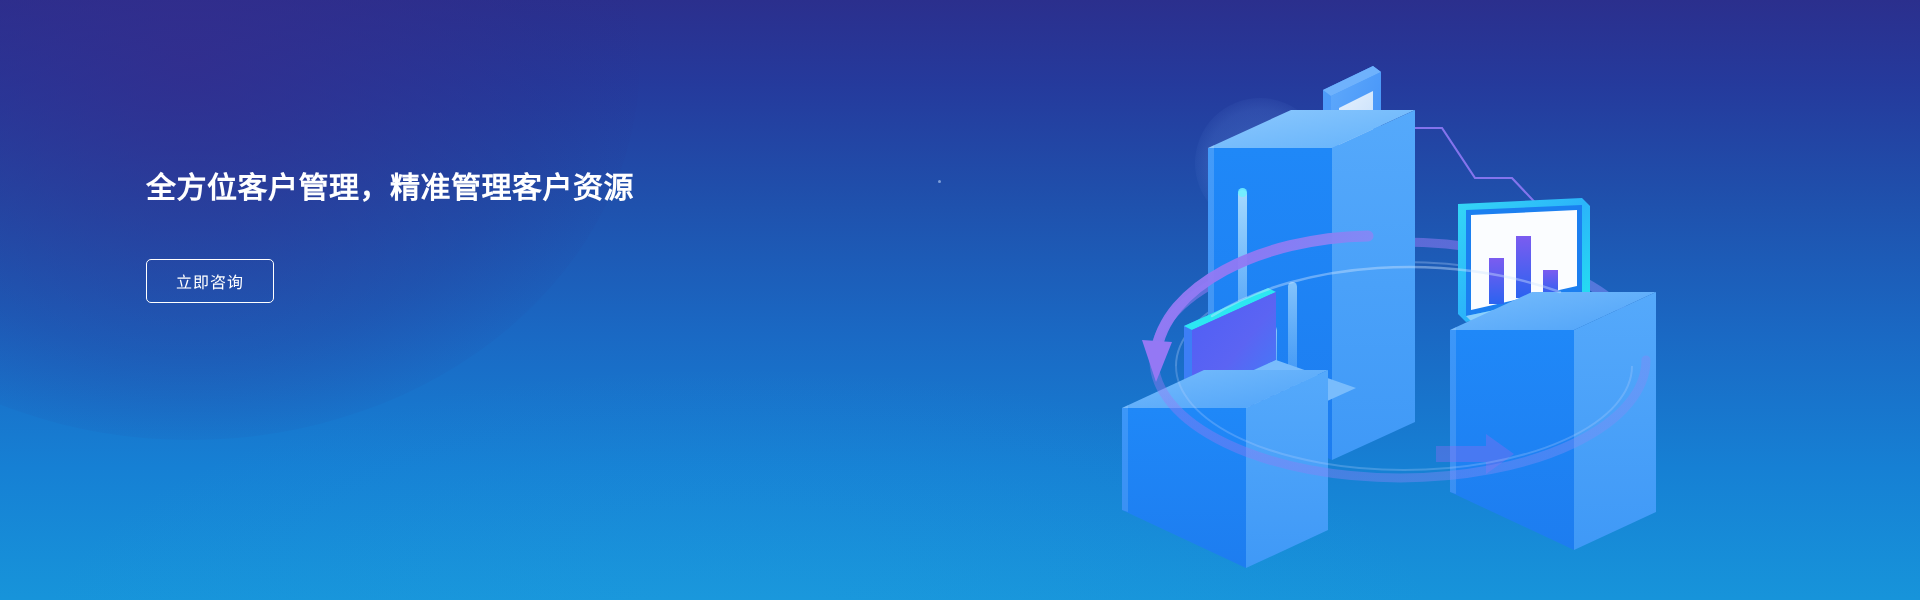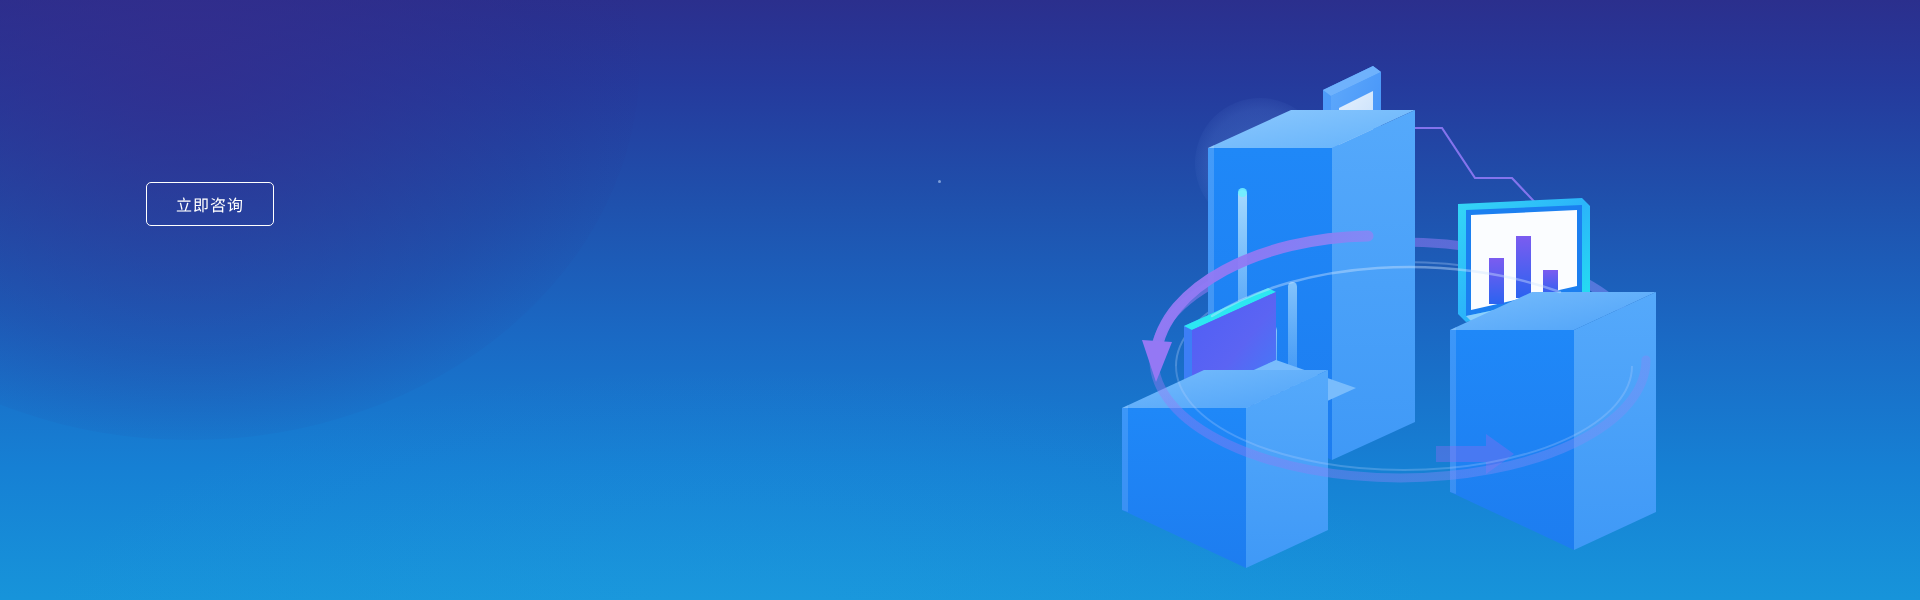--- a/index.html
+++ b/index.html
@@ -76,21 +76,21 @@
     width: 482px;
     font-size: 15px;
     line-height: 24px;
     color: #e2ecfb;
     font-weight: normal;
   }
   .cta {
     display: inline-flex;
     align-items: center;
     justify-content: center;
-    margin-top: 14px;
+    margin-top: 51px;
     width: 128px;
     height: 44px;
     box-sizing: border-box;
     border: 1px solid #ffffff;
     border-radius: 5px;
     background: transparent;
     color: #ffffff;
     font-size: 16px;
     font-family: inherit;
     letter-spacing: 1px;
@@ -111,20 +111,21 @@
 <body>
 
 <div id="banner">
 
   <div class="glow glow-top-left"></div>
   <div class="glow glow-bottom"></div>
   <div class="glow glow-illus"></div>
   <div class="speck"></div>
 
   <div class="copy">
+    <h1 class="headline">全方位客户管理，精准管理客户资源</h1>
     <button class="cta">立即咨询</button>
   </div>
 
   <div class="illustration">
     <svg width="560" height="540" viewBox="0 0 560 540" xmlns="http://www.w3.org/2000/svg">
       <defs>
         <linearGradient id="gFront" x1="0" y1="0" x2="0" y2="1">
           <stop offset="0" stop-color="#1f88f8"></stop>
           <stop offset="1" stop-color="#1d7df0"></stop>
         </linearGradient>

